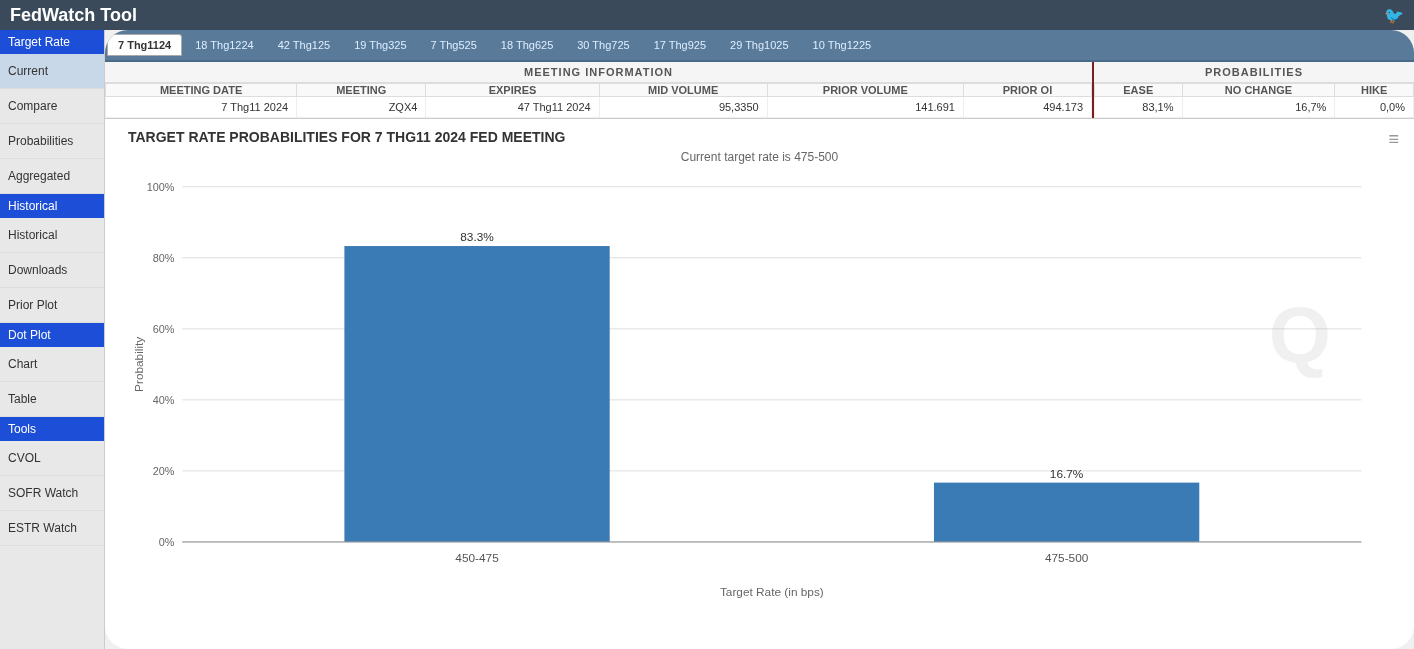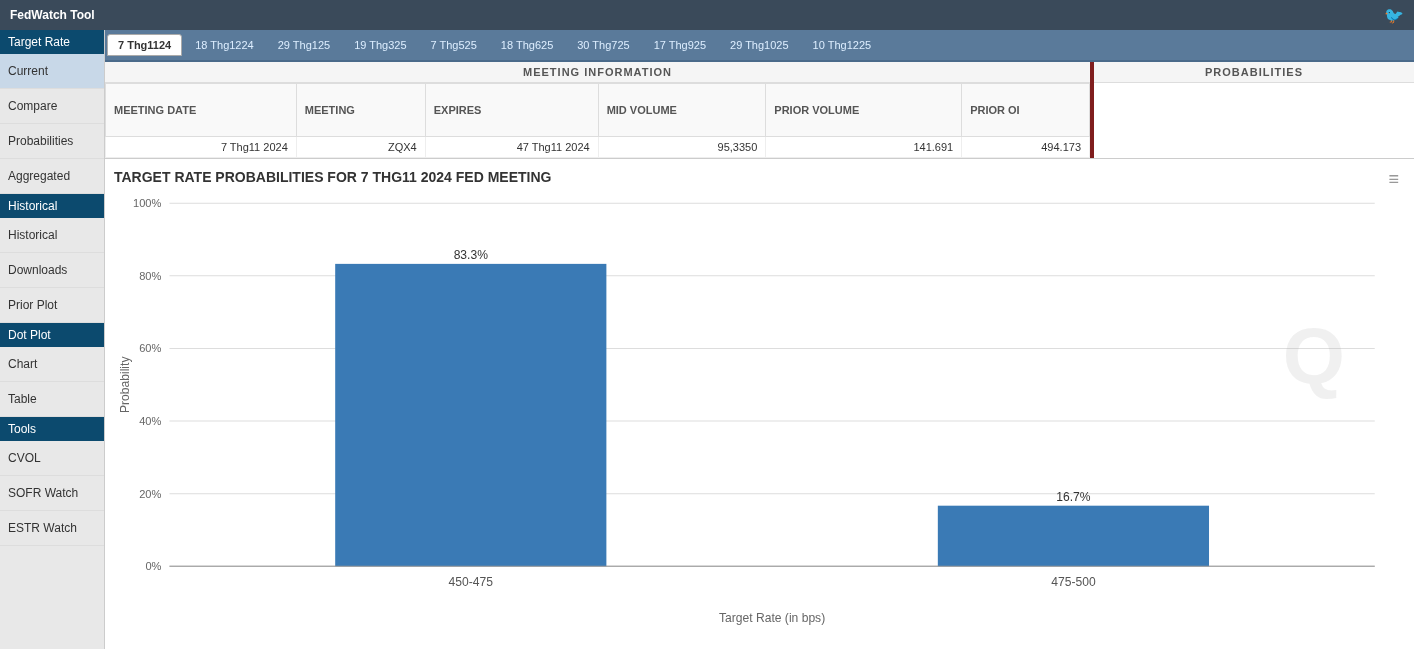--- a/index.html
+++ b/index.html
@@ -8,38 +8,38 @@
     
     #topbar {
       background: #3a4a5a;
       color: #fff;
       padding: 6px 10px;
       display: flex;
       align-items: center;
       justify-content: space-between;
       height: 30px;
     }
-    #topbar .title { font-size: 12px; font-weight: bold; }
+    #topbar .title { font-size: 18px; font-weight: bold; }
     #topbar .twitter-icon { color: #aaddff; font-size: 16px; }
 
     
     #layout { display: flex; height: calc(649px - 30px); }
 
     
     #sidebar {
       width: 105px;
       background: #e8e8e8;
       border-right: 1px solid #ccc;
       display: flex;
       flex-direction: column;
       flex-shrink: 0;
     }
 
     .sidebar-section-btn {
-      background: #0c4a6e;
+      background: #1d4ed8;
       color: #fff;
       border: none;
       padding: 5px 8px;
       text-align: left;
       font-size: 12px;
       cursor: pointer;
       width: 100%;
     }
     .sidebar-item {
       padding: 10px 8px;
@@ -49,20 +49,21 @@
       border-bottom: 1px solid #ddd;
     }
     .sidebar-item.active { background: #c8d8e8; }
 
     
     #main {
       flex: 1;
       display: flex;
       flex-direction: column;
       overflow: hidden;
+      border-radius: 23px;
     }
 
     
     #tabs {
       display: flex;
       background: #5a7a9a;
       border-bottom: 2px solid #4a6a8a;
       align-items: center;
       height: 32px;
       padding-left: 2px;
@@ -94,21 +95,21 @@
       overflow: auto;
     }
 
     
     #meeting-info-section {
       display: flex;
       border-bottom: 1px solid #ccc;
     }
     #meeting-table-wrapper {
       flex: 1;
-      border-right: 4px solid #7f1d1d;
+      border-right: 2px solid #7f1d1d;
     }
     #probabilities-wrapper {
       width: 320px;
     }
 
     .info-section-header {
       background: #f5f5f5;
       text-align: center;
       font-size: 11px;
       font-weight: bold;
@@ -119,37 +120,37 @@
     }
 
     table.info-table {
       width: 100%;
       border-collapse: collapse;
       font-size: 11px;
     }
     table.info-table th {
       background: #f9f9f9;
       border: 1px solid #ddd;
-      padding: 20px 8px;
-      text-align: left;
+      padding: 0 8px;
+      text-align: center;
       font-weight: bold;
       color: #555;
       font-size: 11px;
     }
     table.info-table td {
       border: 1px solid #eee;
       padding: 4px 8px;
       text-align: right;
       color: #333;
     }
 
     
     #chart-area {
       flex: 1;
-      padding: 10px 9px;
+      padding: 10px 23px;
       position: relative;
     }
 
     #chart-title {
       font-size: 14px;
       font-weight: bold;
       color: #333;
       margin-bottom: 5px;
     }
     #chart-subtitle {
@@ -219,21 +220,21 @@
     <div class="sidebar-item">CVOL</div>
     <div class="sidebar-item">SOFR Watch</div>
     <div class="sidebar-item">ESTR Watch</div>
   </div>
 
   <div id="main">
 
     <div id="tabs">
     <button class="tab-btn active">7 Thg1124</button>
         <button class="tab-btn">18 Thg1224</button>
-        <button class="tab-btn">29 Thg125</button>
+        <button class="tab-btn">42 Thg125</button>
         <button class="tab-btn">19 Thg325</button>
         <button class="tab-btn">7 Thg525</button>
         <button class="tab-btn">18 Thg625</button>
         <button class="tab-btn">30 Thg725</button>
         <button class="tab-btn">17 Thg925</button>
         <button class="tab-btn">29 Thg1025</button>
         <button class="tab-btn">10 Thg1225</button>
       </div>
 
     <div id="content">
@@ -259,26 +260,43 @@
                   <td>47 Thg11 2024</td>
                   <td>95,3350</td>
                   <td>141.691</td>
                   <td>494.173</td>
                 </tr>
             </tbody>
           </table>
         </div>
         <div id="probabilities-wrapper">
           <div class="info-section-header">PROBABILITIES</div>
+          <table class="info-table">
+            <thead>
+              <tr id="prob-headers">
+                  <th>EASE</th>
+                  <th>NO CHANGE</th>
+                  <th>HIKE</th>
+                </tr>
+            </thead>
+            <tbody>
+              <tr id="prob-row">
+                  <td>83,1%</td>
+                  <td>16,7%</td>
+                  <td>0,0%</td>
+                </tr>
+            </tbody>
+          </table>
         </div>
       </div>
 
       <div id="chart-area">
         <div id="chart-title">TARGET RATE PROBABILITIES FOR 7 THG11 2024 FED MEETING</div>
         <div id="chart-menu-icon">≡</div>
+        <div id="chart-subtitle">Current target rate is 475-500</div>
 
         <div id="chart-container">
           <div id="watermark">Q</div>
           <svg id="chart-svg" viewBox="0 0 1280 430">
           <line x1="55" y1="370" x2="1250" y2="370" stroke="#ddd" stroke-width="1.5"></line>
               <text x="47" y="374" text-anchor="end" font-size="11" fill="#666">0%</text>
               <line x1="55" y1="298" x2="1250" y2="298" stroke="#ddd" stroke-width="1"></line>
               <text x="47" y="302" text-anchor="end" font-size="11" fill="#666">20%</text>
               <line x1="55" y1="226" x2="1250" y2="226" stroke="#ddd" stroke-width="1"></line>
               <text x="47" y="230" text-anchor="end" font-size="11" fill="#666">40%</text>

